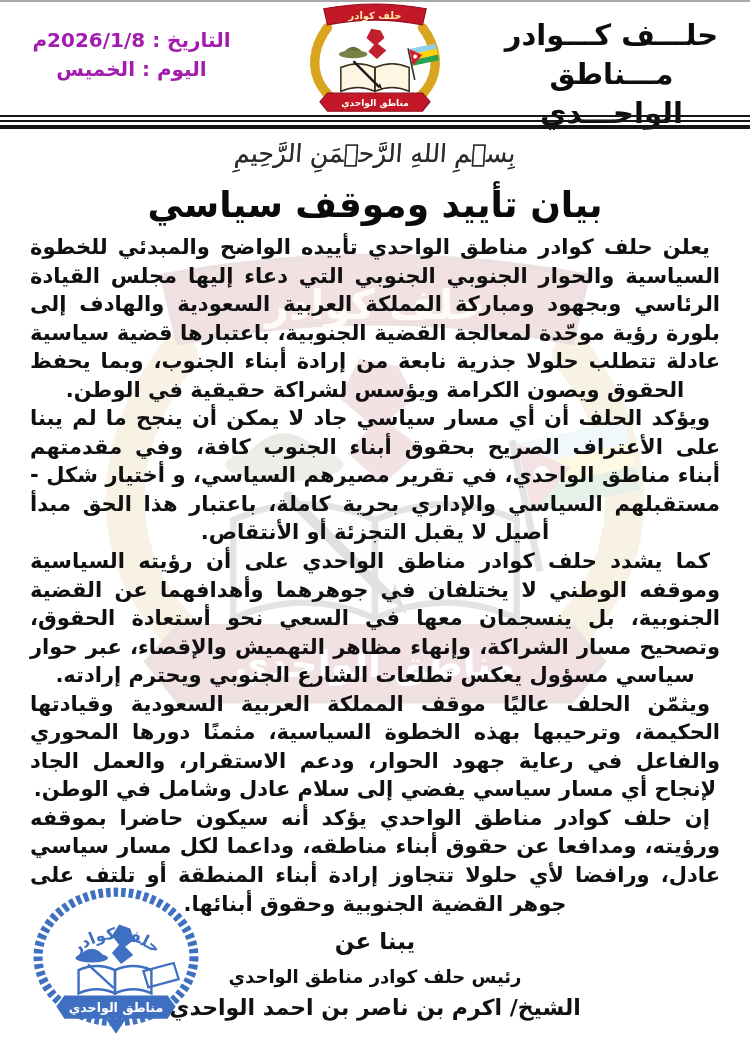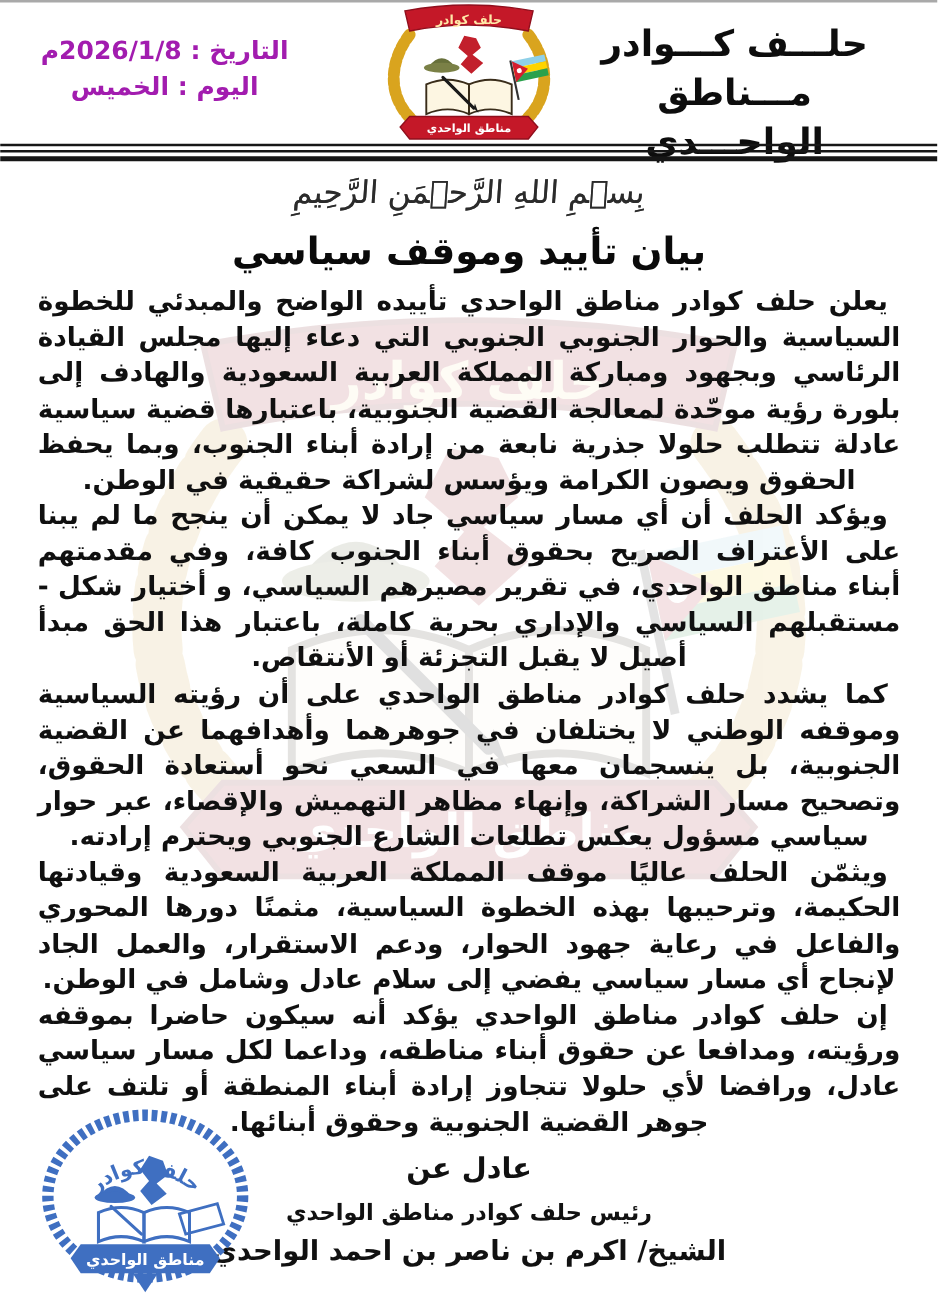--- a/index.html
+++ b/index.html
@@ -4,42 +4,42 @@
 <style>
   html,body{margin:0;padding:0;background:#fff;}
   .page{
     position:relative;width:750px;height:1045px;background:#fff;overflow:hidden;
     font-family:"DejaVu Sans",sans-serif;color:#111;
     border-top:2px solid #a9a9a9;box-sizing:border-box;
   }
   
   .header{position:relative;height:112px;z-index:2;}
   .org-name{
-    position:absolute;top:14px;right:30px;width:265px;text-align:center;
+    position:absolute;top:14px;right:6px;width:265px;text-align:center;
     font-size:29px;font-weight:bold;line-height:1.35;color:#0d0d0d;
   }
   .date-block{
     position:absolute;top:24px;left:14px;width:235px;text-align:center;
     font-size:20px;font-weight:bold;line-height:1.45;color:#a21caf;direction:rtl;
   }
   .logo-box{position:absolute;top:1px;left:50%;transform:translateX(-50%);}
   
   .divider{position:relative;z-index:2;margin-top:1px;}
   .divider .ln1{height:0;border-top:2px solid #161616;margin-bottom:3px;}
   .divider .ln2{height:0;border-top:2px solid #161616;margin-bottom:3px;}
   .divider .ln3{height:4px;background:#161616;}
   
   .bismillah{
     position:relative;z-index:2;margin-top:10px;text-align:center;
     font-size:25px;color:#2b2b2b;transform:skewX(-4deg);
     text-shadow:0 0 .4px #555;
   }
   .doc-title{
     position:relative;z-index:2;margin:16px 0 0 0;text-align:center;
-    font-size:30px;font-weight:bold;color:#0a0a0a;letter-spacing:-.5px;
+    font-size:36px;font-weight:bold;color:#0a0a0a;letter-spacing:-.5px;
   }
   
   .body-text{
     position:relative;z-index:2;margin-top:8px;padding:0 30px;direction:rtl;
   }
   .body-text p{
     margin:0;font-size:21px;font-weight:bold;line-height:1.36;
     text-align:justify;text-align-last:center;text-indent:10px;color:#101010;
   }
   
@@ -138,21 +138,21 @@
 
   <main class="body-text">
     <p>يعلن حلف كوادر مناطق الواحدي تأييده الواضح والمبدئي للخطوة السياسية والحوار الجنوبي الجنوبي التي دعاء إليها مجلس القيادة الرئاسي وبجهود ومباركة المملكة العربية السعودية والهادف إلى بلورة رؤية موحّدة لمعالجة القضية الجنوبية، باعتبارها قضية سياسية عادلة تتطلب حلولا جذرية نابعة من إرادة أبناء الجنوب، وبما يحفظ الحقوق ويصون الكرامة ويؤسس لشراكة حقيقية في الوطن.</p>
     <p>ويؤكد الحلف أن أي مسار سياسي جاد لا يمكن أن ينجح ما لم يبنا على الأعتراف الصريح بحقوق أبناء الجنوب كافة، وفي مقدمتهم أبناء مناطق الواحدي، في تقرير مصيرهم السياسي، و أختيار شكل - مستقبلهم السياسي والإداري بحرية كاملة، باعتبار هذا الحق مبدأ أصيل لا يقبل التجزئة أو الأنتقاص.</p>
     <p>كما يشدد حلف كوادر مناطق الواحدي على أن رؤيته السياسية وموقفه الوطني لا يختلفان في جوهرهما وأهدافهما عن القضية الجنوبية، بل ينسجمان معها في السعي نحو أستعادة الحقوق، وتصحيح مسار الشراكة، وإنهاء مظاهر التهميش والإقصاء، عبر حوار سياسي مسؤول يعكس تطلعات الشارع الجنوبي ويحترم إرادته.</p>
     <p>ويثمّن الحلف عاليًا موقف المملكة العربية السعودية وقيادتها الحكيمة، وترحيبها بهذه الخطوة السياسية، مثمنًا دورها المحوري والفاعل في رعاية جهود الحوار، ودعم الاستقرار، والعمل الجاد لإنجاح أي مسار سياسي يفضي إلى سلام عادل وشامل في الوطن.</p>
     <p>إن حلف كوادر مناطق الواحدي يؤكد أنه سيكون حاضرا بموقفه ورؤيته، ومدافعا عن حقوق أبناء مناطقه، وداعما لكل مسار سياسي عادل، ورافضا لأي حلولا تتجاوز إرادة أبناء المنطقة أو تلتف على جوهر القضية الجنوبية وحقوق أبنائها.</p>
   </main>
 
   <div class="footer">
-    <p class="issued-by">عادل عن</p>
+    <p class="issued-by">يبنا عن</p>
     <p class="issuer-title">رئيس حلف كوادر مناطق الواحدي</p>
     <p class="issuer-name">الشيخ/ اكرم بن ناصر بن احمد الواحدي</p>
   </div>
 
   <div class="stamp-box">
     <svg width="172" height="154" viewBox="0 0 170 152">
 
       <ellipse cx="85" cy="70" rx="77" ry="64" fill="none" stroke="#3f6fc1" stroke-width="9" stroke-dasharray="4.5 3"></ellipse>
 
       <path id="stampArc" d="M 34,86 A 54,50 0 0 1 136,86" fill="none"></path>

